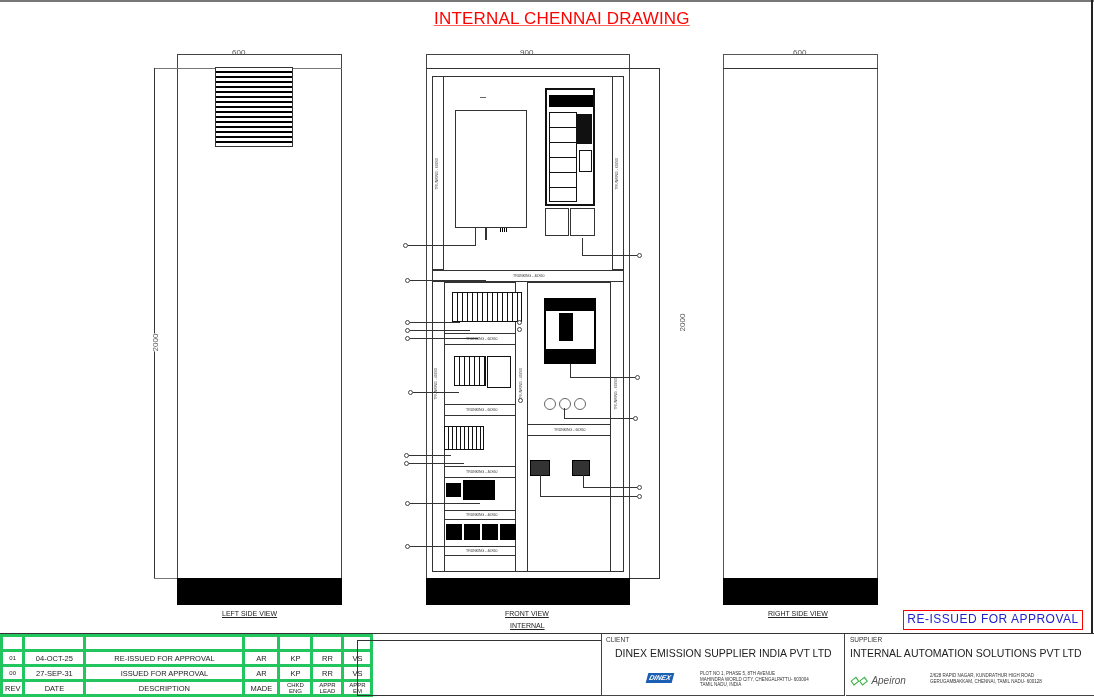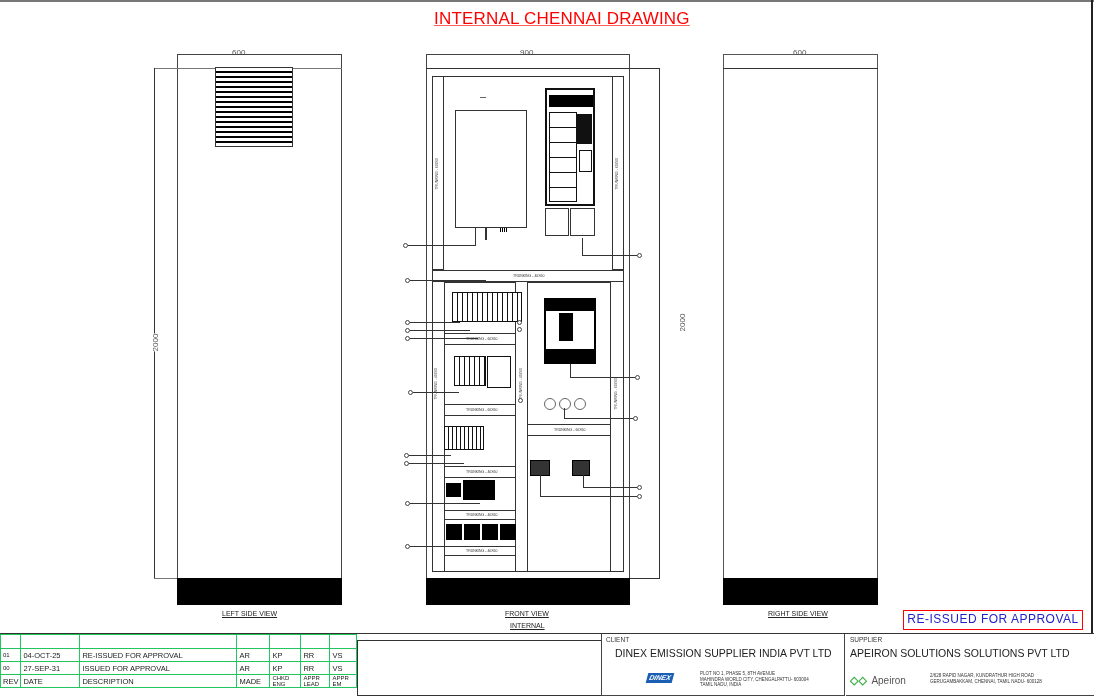--- a/index.html
+++ b/index.html
@@ -9,21 +9,21 @@
   .frame-right{right:1px;top:0;width:2px;height:634px;background:#222;}
   .title{left:434px;top:9px;font-size:17px;color:#ff0000;text-decoration:underline;text-decoration-color:#ff6060;letter-spacing:0.2px;white-space:nowrap;}
   .dim{font-size:8px;color:#555;}
   .line{background:#333;}
   .lgray{background:#777;}
   .box{border:1px solid #333;box-sizing:border-box;}
   .black{background:#000;}
   .view-label{font-size:7px;text-decoration:underline;color:#222;white-space:nowrap;}
   .stamp{left:903px;top:610px;width:180px;height:20px;border:1.5px solid #ff0000;box-sizing:border-box;color:#2222cc;font-size:12px;text-align:center;line-height:17px;letter-spacing:0.5px;}
   table.rev{position:absolute;left:0;top:634px;border-collapse:collapse;font-size:7.5px;}
-  table.rev td{border:1px solid #22c55e;height:12px;padding:0 2px;white-space:nowrap;color:#222;}
+  table.rev td{border:3px solid #22c55e;height:12px;padding:0 2px;text-align:center;white-space:nowrap;color:#222;}
   .tiny{font-size:6px;line-height:6px;}
   .client-box{left:601px;top:634px;width:244px;height:62px;border-left:1px solid #444;border-right:1px solid #444;border-bottom:1px solid #444;box-sizing:border-box;}
   .supp-box{left:846px;top:634px;width:248px;height:62px;border-bottom:1px solid #444;box-sizing:border-box;}
   .small-cap{font-size:6.5px;color:#333;}
   .co{font-size:10.5px;color:#222;white-space:nowrap;}
   .addr{font-size:4.5px;color:#333;line-height:5.5px;white-space:nowrap;}
   .bubble{width:5px;height:5px;border:1px solid #444;border-radius:50%;background:#fff;box-sizing:border-box;}
   .trunk-label{font-size:3.5px;color:#333;white-space:nowrap;}
   .vtext{font-size:3.5px;color:#333;writing-mode:vertical-rl;transform:rotate(180deg);white-space:nowrap;}
 </style>
@@ -253,22 +253,22 @@
   </div>
   <div class="abs addr" style="left:98px;top:37px;">
     <div>PLOT NO 1, PHASE 5, 8TH AVENUE</div>
     <div>MAHINDRA WORLD CITY, CHENGALPATTU- 603004</div>
     <div>TAMIL NADU, INDIA</div>
   </div>
 </div>
 
 <div class="abs supp-box">
   <div class="abs small-cap" style="left:4px;top:2px;">SUPPLIER</div>
-  <div class="abs co" style="left:4px;top:13px;">APEIRON SOLUTIONS SOLUTIONS PVT LTD</div>
-  <div class="abs" style="left:4px;top:36px;white-space:nowrap;">
+  <div class="abs co" style="left:4px;top:13px;">INTERNAL AUTOMATION SOLUTIONS PVT LTD</div>
+  <div class="abs" style="left:4px;top:36px;white-space:nowrap;font-style:italic;">
     <span style="color:#3cb043;font-size:11px;font-weight:bold;">◇◇</span>
     <span style="color:#555;font-size:10px;">Apeiron</span>
   </div>
   <div class="abs addr" style="left:84px;top:39px;">
     <div>2/628 RAPID NAGAR, KUNDRATHUR HIGH ROAD</div>
     <div>GERUGAMBAKKAM, CHENNAI, TAMIL NADU- 600128</div>
   </div>
 </div>
 
 </body></html>

